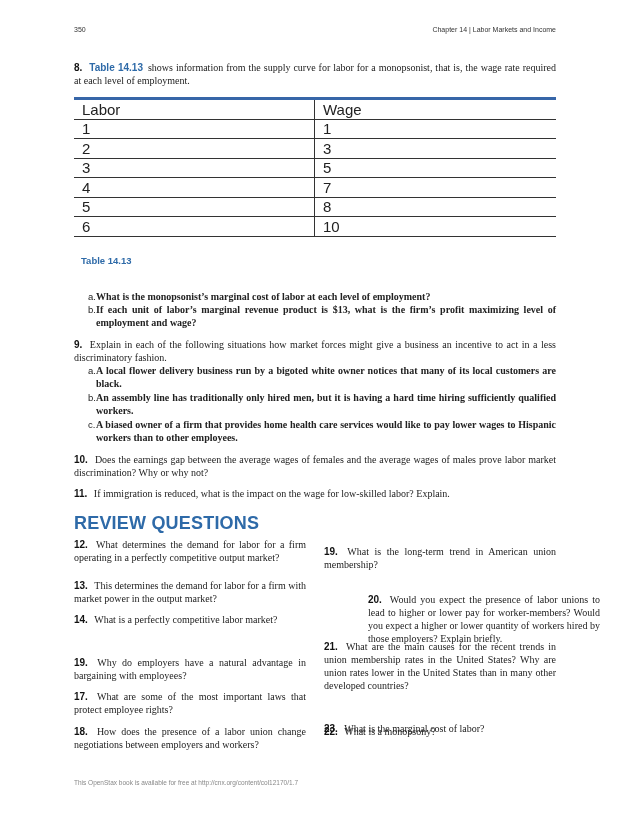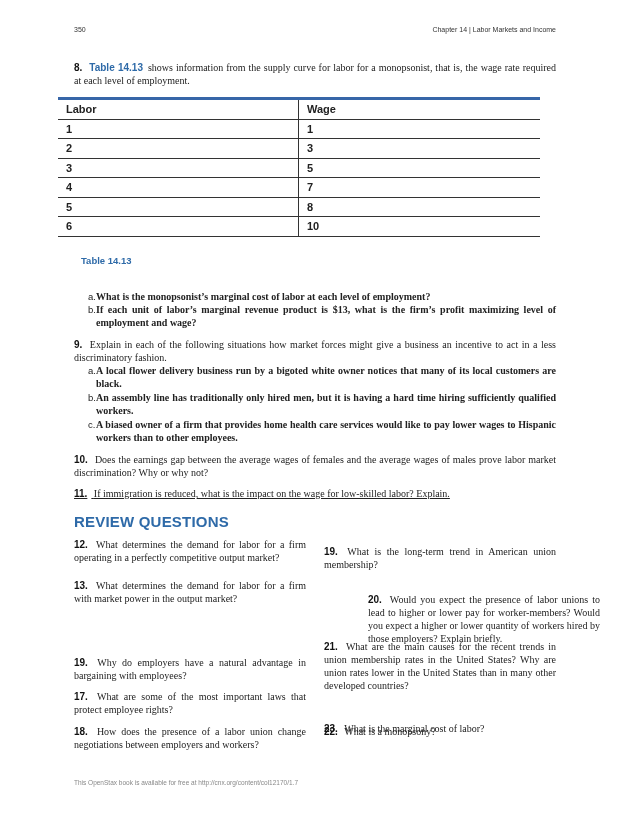--- a/index.html
+++ b/index.html
@@ -5,29 +5,29 @@
   html, body { margin:0; padding:0; background:#ffffff; }
   body { width:630px; height:815px; position:relative; overflow:hidden; color:#222; }
   .page { position:absolute; left:0; top:0; width:630px; height:681px; }
   .running-head { position:absolute; top:26px; left:74px; right:74px; font-family:"Liberation Sans", sans-serif; font-size:7px; color:#333; }
   .running-head .pno { position:absolute; left:0; top:0; }
   .running-head .chap { position:absolute; right:0; top:0; }
   .serif { font-family:"Liberation Serif", serif; font-size:10px; line-height:13px; color:#222; }
   .num { font-family:"Liberation Sans", sans-serif; font-weight:bold; font-size:10px; color:#111; margin-right:4px; }
   .q8 { position:absolute; top:61px; left:74px; width:482px; text-align:justify; }
   .tableref { font-family:"Liberation Sans", sans-serif; font-weight:bold; font-size:10px; color:#2e6aa8; margin-right:2px; }
-  table.data { position:absolute; top:97px; left:58px; width:482px; border-collapse:collapse; font-family:"Liberation Sans", sans-serif; font-size:11px; color:#222; border-top:3px solid #3766a8;font-weight:bold; }
+  table.data { position:absolute; top:97px; left:74px; width:482px; border-collapse:collapse; font-family:"Liberation Sans", sans-serif; font-size:15px; color:#222; border-top:3px solid #3766a8; }
   table.data td { height:18.5px; padding:0 0 0 8px; border-bottom:1.5px solid #333; vertical-align:middle; }
   table.data td.c1 { width:232px; border-right:1.5px solid #333; }
   .caption { position:absolute; top:255px; left:81px; font-family:"Liberation Sans", sans-serif; font-weight:bold; font-size:9.5px; color:#2e6aa8; }
   .sub { position:absolute; left:88px; width:468px; }
   .sub .lbl { position:absolute; left:0; top:0; font-family:"Liberation Sans", sans-serif; font-size:9.5px; color:#222; }
   .sub .txt { margin-left:8px; text-align:justify; display:block;font-weight:bold; }
   .block { position:absolute; left:74px; width:482px; text-align:justify; }
-  .rq-title { position:absolute; top:513px; left:74px; font-family:"Liberation Sans", sans-serif; font-weight:bold; font-size:15px; color:#2e6aa8; letter-spacing:0.2px; }
+  .rq-title { position:absolute; top:513px; left:74px; font-family:"Liberation Sans", sans-serif; font-weight:bold; font-size:18px; color:#2e6aa8; letter-spacing:0.2px; }
   .col { position:absolute; width:232px; text-align:justify; }
   .footer { position:absolute; top:779px; left:74px; font-family:"Liberation Sans", sans-serif; font-size:6.5px; color:#888; }
 </style>
 </head>
 <body>
 
 <div class="page">
 
   <div class="running-head">
     <span class="pno">350</span>
@@ -98,34 +98,38 @@
   <div class="sub serif" style="top:418px;">
     <span class="lbl">c.</span>
     <span class="txt">A biased owner of a firm that provides home health care services would like to pay lower wages to Hispanic workers than to other employees.</span>
   </div>
 
   <div class="block serif" style="top:453px;">
     <span class="num">10.</span>
     <span>Does the earnings gap between the average wages of females and the average wages of males prove labor market discrimination? Why or why not?</span>
   </div>
 
-  <div class="block serif" style="top:487px;text-decoration:underline;">
+  <div class="block serif" style="top:487px;">
     <span class="num">11.</span>
     <span>If immigration is reduced, what is the impact on the wage for low-skilled labor? Explain.</span>
   </div>
 
   <div class="rq-title">REVIEW QUESTIONS</div>
 
   <div class="col serif" style="top:538px; left:74px;">
     <span class="num">12.</span>
     <span>What determines the demand for labor for a firm operating in a perfectly competitive output market?</span>
   </div>
   <div class="col serif" style="top:579px; left:74px;">
     <span class="num">13.</span>
-    <span>What determines the demand for labor for a firm with market power in the output market?</span>
+    <span>This determines the demand for labor for a firm with market power in the output market?</span>
+  </div>
+  <div class="col serif" style="top:613px; left:74px;">
+    <span class="num">14.</span>
+    <span>What is a perfectly competitive labor market?</span>
   </div>
   <div class="col serif" style="top:656px; left:74px;">
     <span class="num">19.</span>
     <span>Why do employers have a natural advantage in bargaining with employees?</span>
   </div>
   <div class="col serif" style="top:690px; left:74px;">
     <span class="num">17.</span>
     <span>What are some of the most important laws that protect employee rights?</span>
   </div>
   <div class="col serif" style="top:725px; left:74px;">

